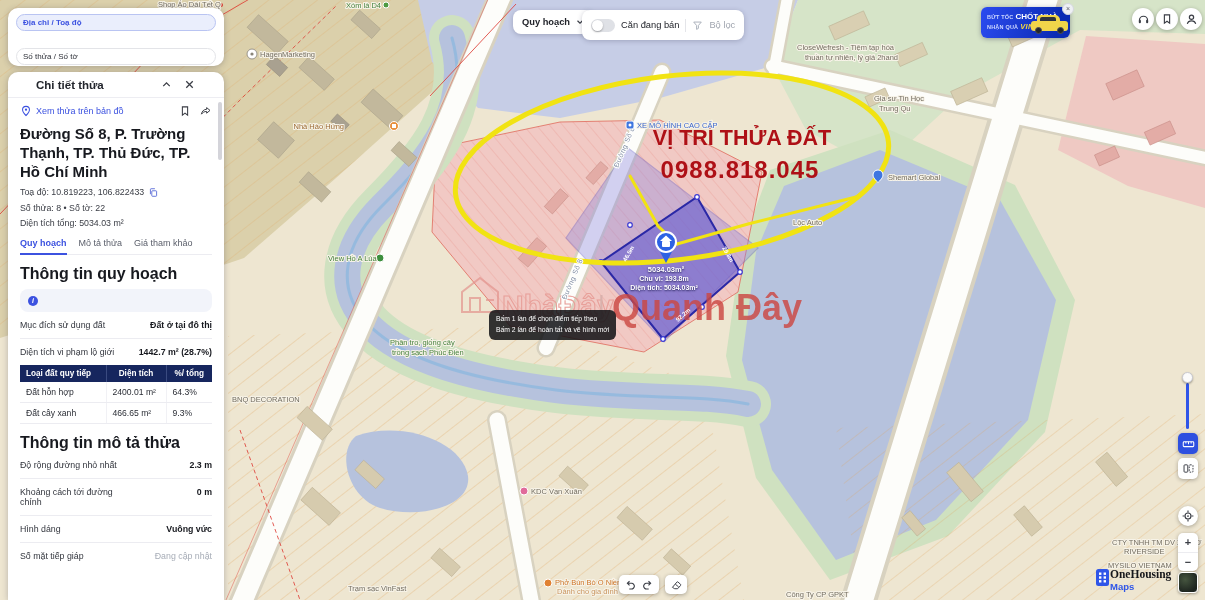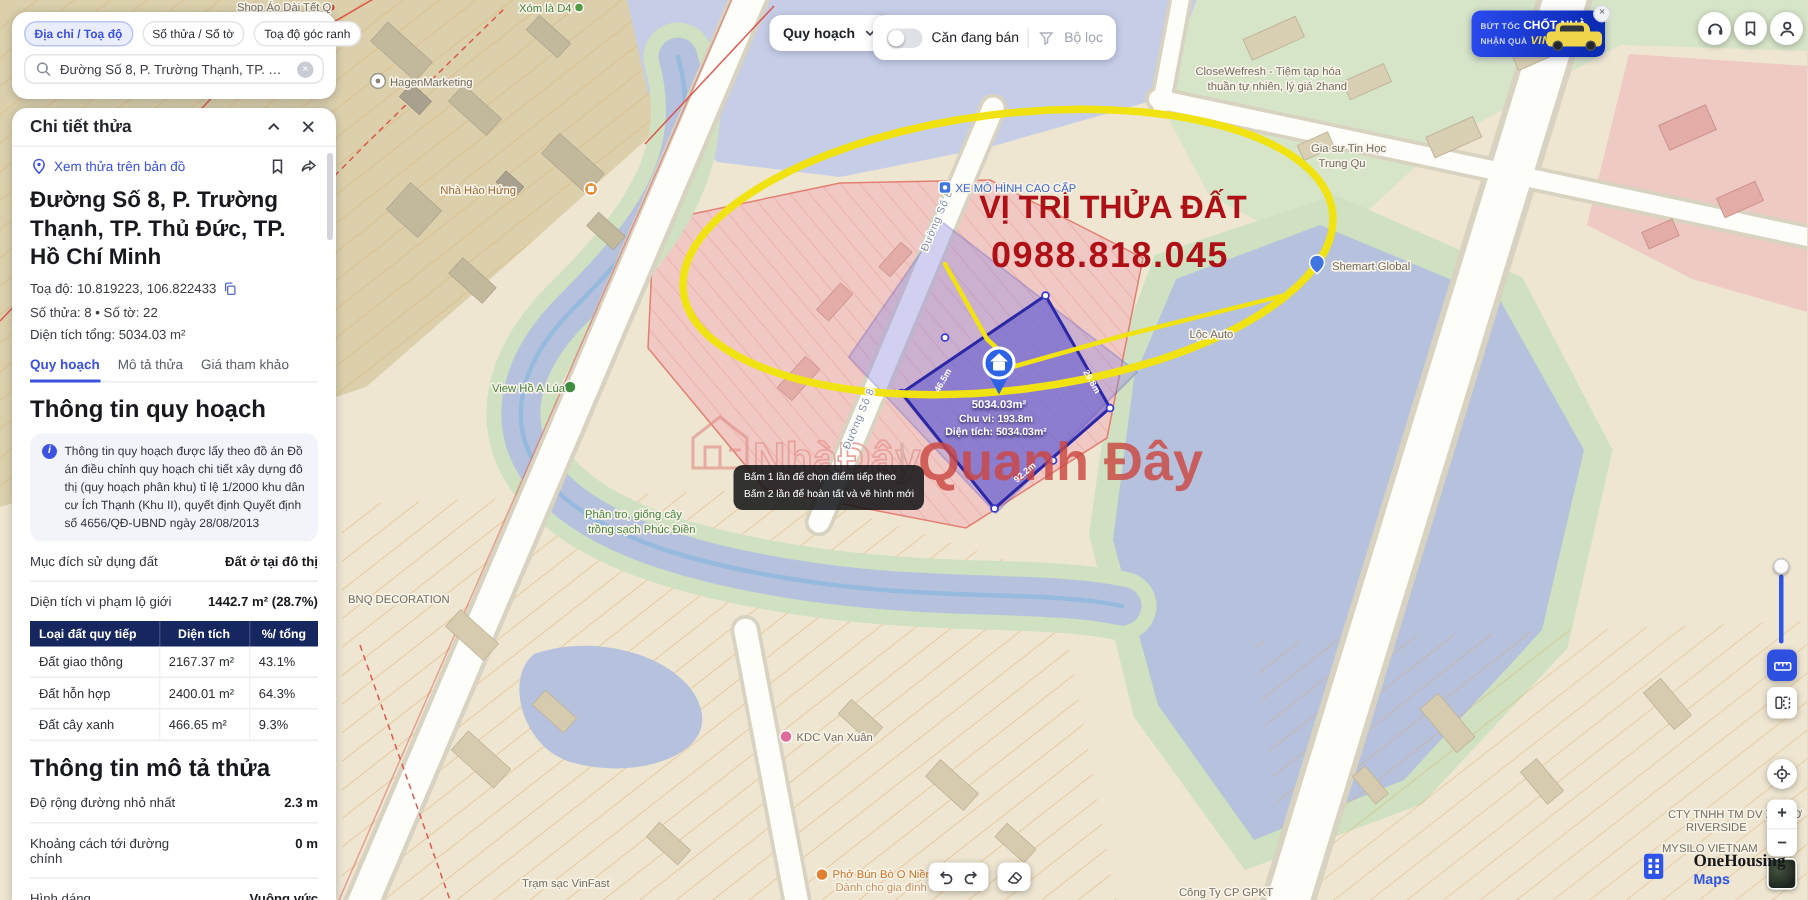--- a/index.html
+++ b/index.html
@@ -17,33 +17,33 @@
   .ann{font-weight:bold;fill:#ae1016;text-anchor:middle;}
   .pinlabel{fill:#ffffff;text-anchor:middle;font-weight:bold;text-shadow:0 1px 2px rgba(10,10,60,.85);}
   .wm-left{font-size:30px;font-weight:bold;fill:none;stroke:#e8a09a;stroke-width:1.1px;}
   .wm-right{font-size:36px;font-weight:bold;fill:#cc4843;opacity:.82;}
   .wm-pipe{font-size:26px;fill:#d9b1ac;}
 
   
   .card{position:absolute;background:#fff;border-radius:10px;box-shadow:0 1px 6px rgba(40,40,70,.28);}
   
   #search-card{left:8px;top:8px;width:216px;height:58px;}
-  .tabs-row{display:flex;gap:6px;padding:6px 8px 0;}
+  .tabs-row{display:flex;gap:17px;padding:6px 8px 0;flex-direction:column;}
   .pill{font-size:8px;padding:3px 6px;border-radius:10px;border:1px solid #e3e4e8;color:#2b2e36;
         white-space:nowrap;background:#fff;}
   .pill.active{background:#eaeefc;border-color:#b9c4f2;color:#3c52e0;font-weight:bold;}
   .search-row{margin:5px 8px 0;display:flex;align-items:center;gap:5px;border:1px solid #e3e4e8;
               border-radius:7px;padding:3px 6px;}
   .search-text{font-size:8.8px;color:#3a3d45;white-space:nowrap;overflow:hidden;text-overflow:ellipsis;flex:1;}
   .clear-btn{min-width:11px;height:11px;border-radius:50%;background:#c9ccd4;color:#fff;font-size:7px;
              line-height:11px;text-align:center;}
 
   
   #detail-panel{left:8px;top:72px;width:216px;height:528px;border-radius:10px 10px 0 0;overflow:hidden;}
-  .panel-head{display:flex;justify-content:space-between;align-items:center;padding:6px 12px;border-bottom:1px solid #ededf2;}
+  .panel-head{display:flex;justify-content:space-between;align-items:center;padding:6px 28px;border-bottom:1px solid #ededf2;}
   .ph-title{font-size:11.5px;font-weight:bold;}
   .ph-icons{display:flex;gap:10px;align-items:center;}
   .panel-body{padding:7px 12px 0;}
   .view-row{display:flex;align-items:center;gap:4px;}
   .view-link{font-size:9px;color:#3c52e0;flex:1;}
   .view-icons{display:flex;gap:8px;}
   .addr{font-size:15px;font-weight:bold;line-height:1.28;margin-top:7px;color:#17191f;}
   .meta{font-size:8.8px;color:#3a3d45;margin-top:5px;display:flex;align-items:center;gap:4px;}
   .ptabs{display:flex;gap:12px;margin-top:7px;border-bottom:1px solid #ececf1;}
   .ptab{font-size:9px;color:#5a5e6a;padding:3px 0 5px;}
@@ -118,21 +118,21 @@
   .bb{position:absolute;top:575px;height:19px;background:#fff;border-radius:5px;
       box-shadow:0 1px 4px rgba(0,0,0,.3);display:flex;align-items:center;justify-content:center;}
   #undo-redo{left:619px;width:40px;gap:4px;}
   #eraser-btn{left:665px;width:22px;}
 
   
   #map-tooltip{position:absolute;left:489px;top:310px;background:rgba(15,16,20,.85);color:#fff;
       font-size:6.8px;line-height:1.6;padding:4px 7px;border-radius:6px;white-space:nowrap;}
 
   
-  #attribution{position:absolute;left:1096px;top:569px;display:flex;align-items:flex-start;gap:20px;}
+  #attribution{position:absolute;left:1096px;top:569px;display:flex;align-items:flex-start;gap:1px;}
   .oh-text{line-height:1;}
   .oh-brand{font-family:"Liberation Serif",serif;font-size:11.5px;font-weight:bold;color:#15161a;}
   .oh-sub{font-size:9.5px;font-weight:bold;color:#2f55e8;margin-top:1px;}
 </style>
 </head>
 <body>
 
 <div id="app">
 
   <svg width="1205" height="600" viewBox="0 0 1205 600" style="position:absolute;left:0;top:0;">
@@ -400,45 +400,39 @@
           <span>Diện tích tổng: 5034.03 m²</span>
         </div>
       <div class="ptabs">
         <span class="ptab active">Quy hoạch</span>
         <span class="ptab">Mô tả thửa</span>
         <span class="ptab">Giá tham khảo</span>
       </div>
       <div class="sec-h">Thông tin quy hoạch</div>
       <div class="notice">
         <span class="info-dot">i</span>
-        <span>Thông tin quy hoạch được lấy theo đồ án Đồ án điều chỉnh quy hoạch chi tiết xây dựng đô thị (quy hoạch phân khu) tỉ lệ 1/2000 khu dân cư Ích Thạnh (Khu II), quyết định Quyết định số 4656/QĐ-UBND ngày 28/08/2013</span>
       </div>
       <div class="kv">
         <span class="l">Mục đích sử dụng đất</span>
         <span class="v">Đất ở tại đô thị</span>
       </div>
       <div class="hr"></div>
       <div class="kv">
         <span class="l">Diện tích vi phạm lộ giới</span>
         <span class="v">1442.7 m² (28.7%)</span>
       </div>
       <table class="ptable">
         <thead>
             <tr>
           <th style="width:86px;">Loại đất quy tiếp</th>
           <th style="width:60px;">Diện tích</th>
           <th>%/ tổng</th>
         </tr>
           </thead>
         <tbody>
-          <tr>
-            <td>Đất giao thông</td>
-            <td>2167.37 m²</td>
-            <td>43.1%</td>
-          </tr>
           <tr>
             <td>Đất hỗn hợp</td>
             <td>2400.01 m²</td>
             <td>64.3%</td>
           </tr>
           <tr>
             <td>Đất cây xanh</td>
             <td>466.65 m²</td>
             <td>9.3%</td>
           </tr>

